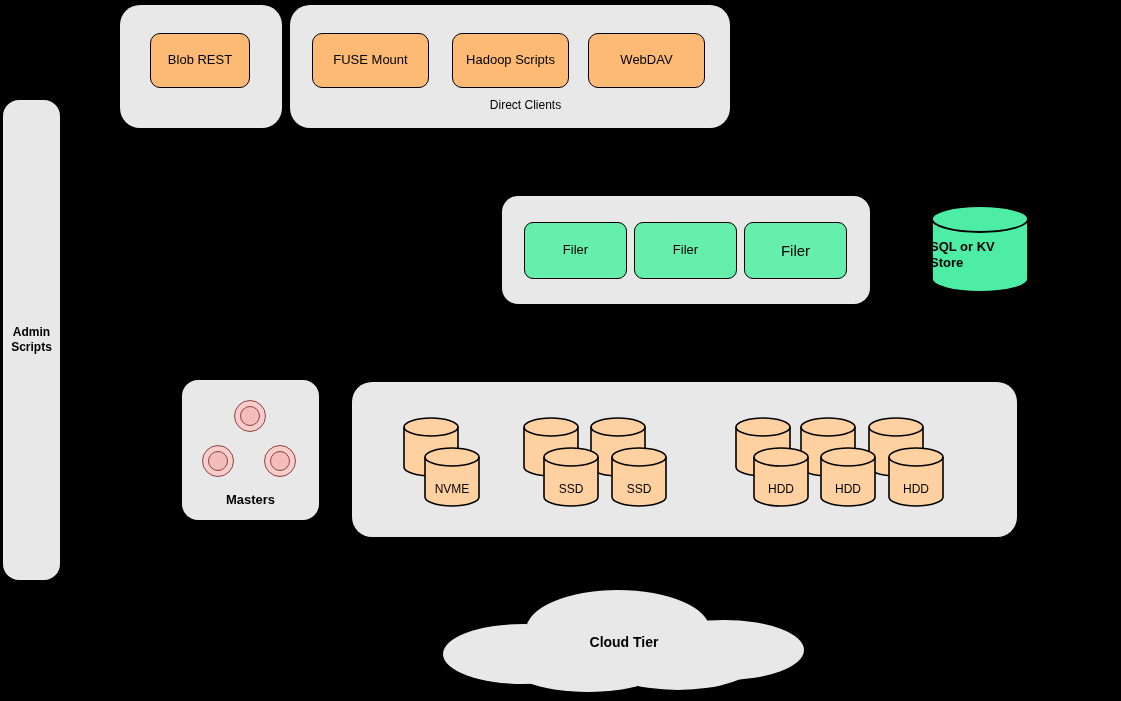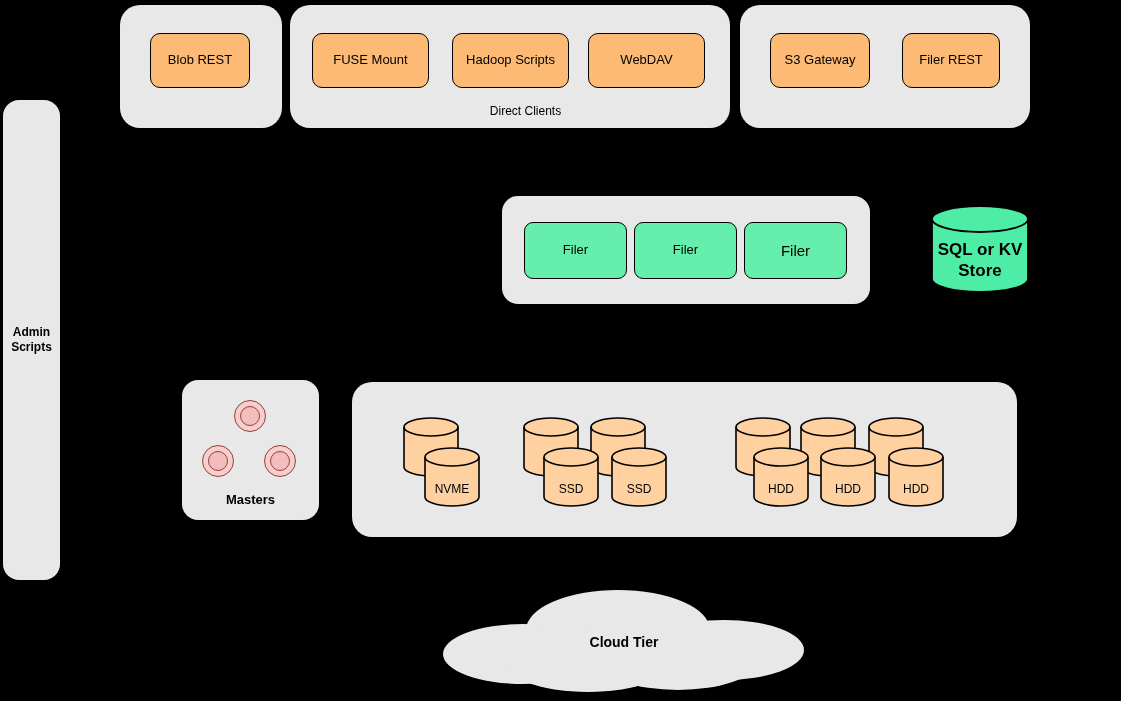--- a/index.html
+++ b/index.html
@@ -33,21 +33,21 @@
   }
 
   .cyl { position:absolute; }
   .cyl-label {
     position:absolute; left:0; top:35px; width:100%;
     text-align:center; font-size:12px;
   }
 
   .store-label {
     position:absolute; left:0; top:36px; width:100%;
-    text-align:center; font-size:17px; font-weight:bold; line-height:1.25;
+    text-align:left; font-size:13px; font-weight:bold; line-height:1.25;
   }
 
   .master-circle {
     position:absolute; width:32px; height:32px; border-radius:50%;
     background:#f8cecc; border:1.5px solid #8f4240;
     display:flex; align-items:center; justify-content:center;
   }
   .master-circle .inner {
     width:20px; height:20px; border-radius:50%;
     background:#f3bdbb; border:1.5px solid #8f4240;
@@ -66,27 +66,23 @@
 <div class="canvas">
 
   <div class="panel" style="left:120px; top:5px; width:162px; height:123px;">
     <div class="node orange" style="left:30px; top:28px; width:100px; height:55px;">Blob REST</div>
   </div>
 
   <div class="panel" style="left:290px; top:5px; width:440px; height:123px;">
     <div class="node orange" style="left:22px; top:28px; width:117px; height:55px;">FUSE Mount</div>
     <div class="node orange" style="left:162px; top:28px; width:117px; height:55px;">Hadoop Scripts</div>
     <div class="node orange" style="left:298px; top:28px; width:117px; height:55px;">WebDAV</div>
-    <div class="panel-caption" style="top:99px;padding-left:31px;">Direct Clients</div>
-  </div>
-
-  <div class="panel" style="left:740px; top:5px; width:290px; height:123px;">
-    <div class="node orange" style="left:30px; top:28px; width:100px; height:55px;">S3 Gateway</div>
-    <div class="node orange" style="left:162px; top:28px; width:98px; height:55px;">Filer REST</div>
-  </div>
+    <div class="panel-caption" style="top:93px;padding-left:31px;">Direct Clients</div>
+  </div>
+
 
   <div class="admin" style="left:3px; top:100px; width:57px; height:480px;">Admin Scripts</div>
 
   <div class="panel r16" style="left:502px; top:196px; width:368px; height:108px;">
     <div class="node green" style="left:22px; top:26px; width:103px; height:57px;">Filer</div>
     <div class="node green" style="left:132px; top:26px; width:103px; height:57px;">Filer</div>
     <div class="node green big" style="left:242px; top:26px; width:103px; height:57px;">Filer</div>
   </div>
 
   <div class="cyl" style="left:930px; top:203px; width:100px; height:92px;">

